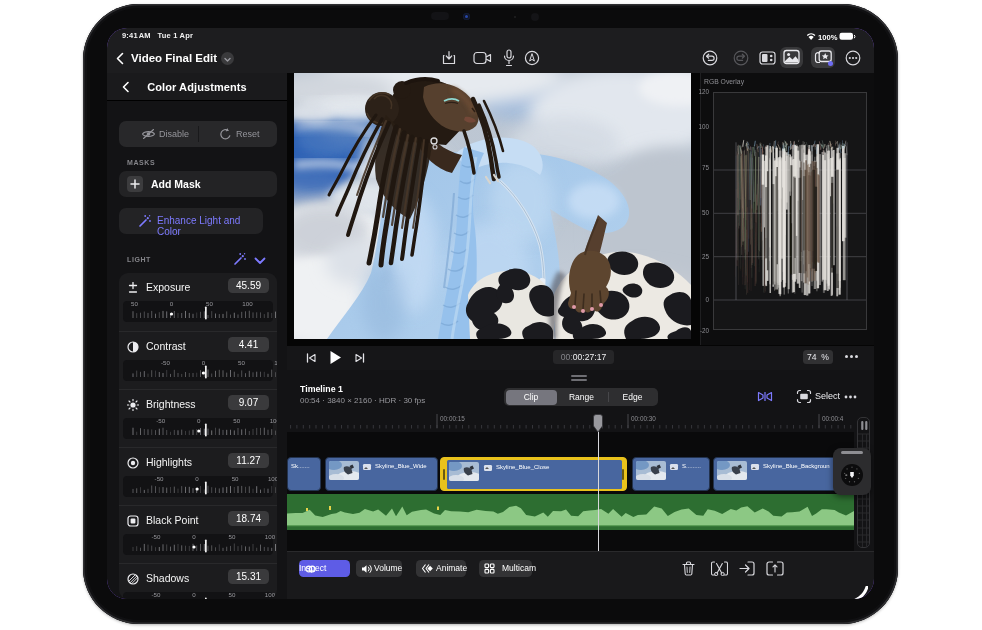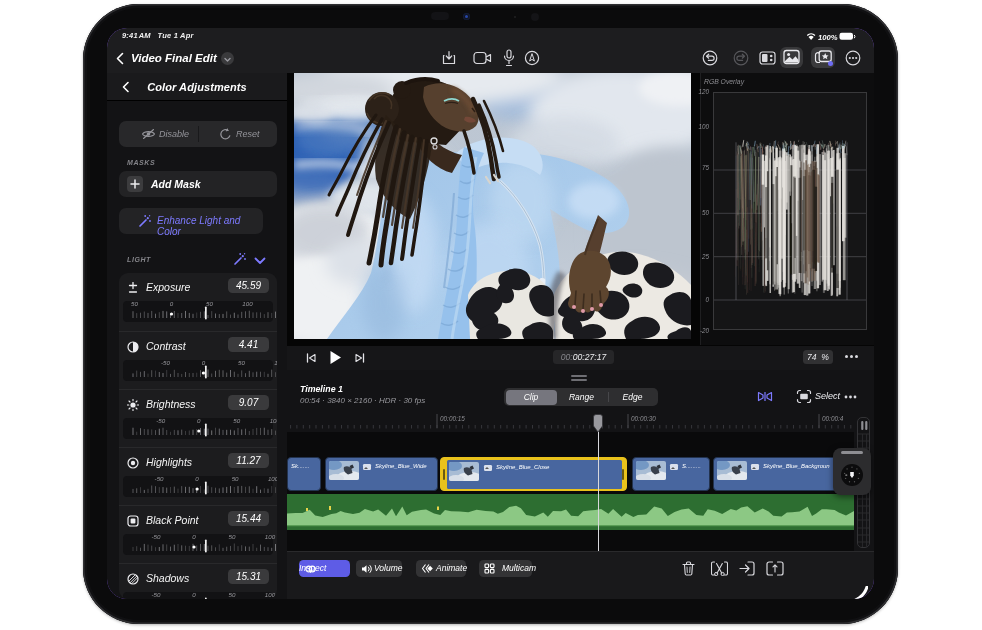--- a/index.html
+++ b/index.html
@@ -1,17 +1,17 @@
 <!DOCTYPE html>
 <html><head><meta charset="utf-8"><style>
 * { margin:0; padding:0; box-sizing:border-box; }
 html,body { width:982px; height:630px; background:#fff; font-family:"Liberation Sans",sans-serif; overflow:hidden; }
 .a { position:absolute; }
 #device { left:83px; top:4px; width:815px; height:620px; background:#0b0b0c; border-radius:56px; box-shadow:inset 0 0 0 1.5px #303033, inset 0 0 0 4px #101012, 0 1px 3px rgba(0,0,0,.3); }
-#screen { left:107px; top:28px; width:767px; height:571px; background:#8b5cf6; border-radius:20px; overflow:hidden;font-style:italic; }
+#screen { left:107px; top:28px; width:767px; height:571px; background:#8b5cf6; border-radius:20px; overflow:hidden; }
 
 #topbar { left:0; top:0; width:767px; height:45px; background:#1d1d1f; }
 #status { left:15px; top:3px; font-size:7.5px; font-weight:700; color:#f2f2f2; letter-spacing:.2px; }
 #statusR { right:16px; top:3px; height:10px; }
 #vtitle { left:24px; top:24px; font-size:11.5px; font-weight:700; color:#fff; }
 .chev { stroke:#fff; stroke-width:1.6; fill:none; stroke-linecap:round; stroke-linejoin:round; }
 .ticon { color:#d9d9de; }
 .iconpill { background:#38383a; border-radius:6px; }
 
 #lpanel { left:0; top:45px; width:180px; height:526px; background:#131315; }
@@ -420,21 +420,21 @@
               <rect x="74" y="5.5" width="1.7" height="13" rx="0.8" fill="#f2f2f2"></rect>
             </svg>
           </div>
       </div>
       <div class="srow" style="top:232px">
         <svg class="sicon" viewBox="0 0 12 12">
             <rect x="1" y="1" width="10" height="10" rx="2.6" stroke="#ededf0" stroke-width="1.2" fill="none"></rect>
             <rect x="3.6" y="3.6" width="4.8" height="4.8" rx="1" fill="#ededf0"></rect>
           </svg>
         <div class="sname">Black Point</div>
-          <div class="sval">15.44</div>
+          <div class="sval">18.74</div>
         <div class="sruler">
             <svg width="150" height="20" viewBox="0 0 150 20" style="position:absolute;left:8px;top:0">
               <rect x="1.5" y="12.9" width="1" height="4.1" fill="#cfcfd4" opacity="0.23"></rect>
               <rect x="5.2" y="12.2" width="1" height="4.8" fill="#cfcfd4" opacity="0.25"></rect>
               <rect x="9.0" y="13.7" width="1" height="3.3" fill="#cfcfd4" opacity="0.33"></rect>
               <rect x="12.8" y="9.9" width="1" height="7.1" fill="#cfcfd4" opacity="0.46"></rect>
               <rect x="16.5" y="10.6" width="1" height="6.4" fill="#cfcfd4" opacity="0.27"></rect>
               <rect x="20.2" y="11.6" width="1" height="5.4" fill="#cfcfd4" opacity="0.29"></rect>
               <rect x="24.0" y="13.2" width="1" height="3.8" fill="#cfcfd4" opacity="0.23"></rect>
               <rect x="27.8" y="13.0" width="1" height="4.0" fill="#cfcfd4" opacity="0.50"></rect>

